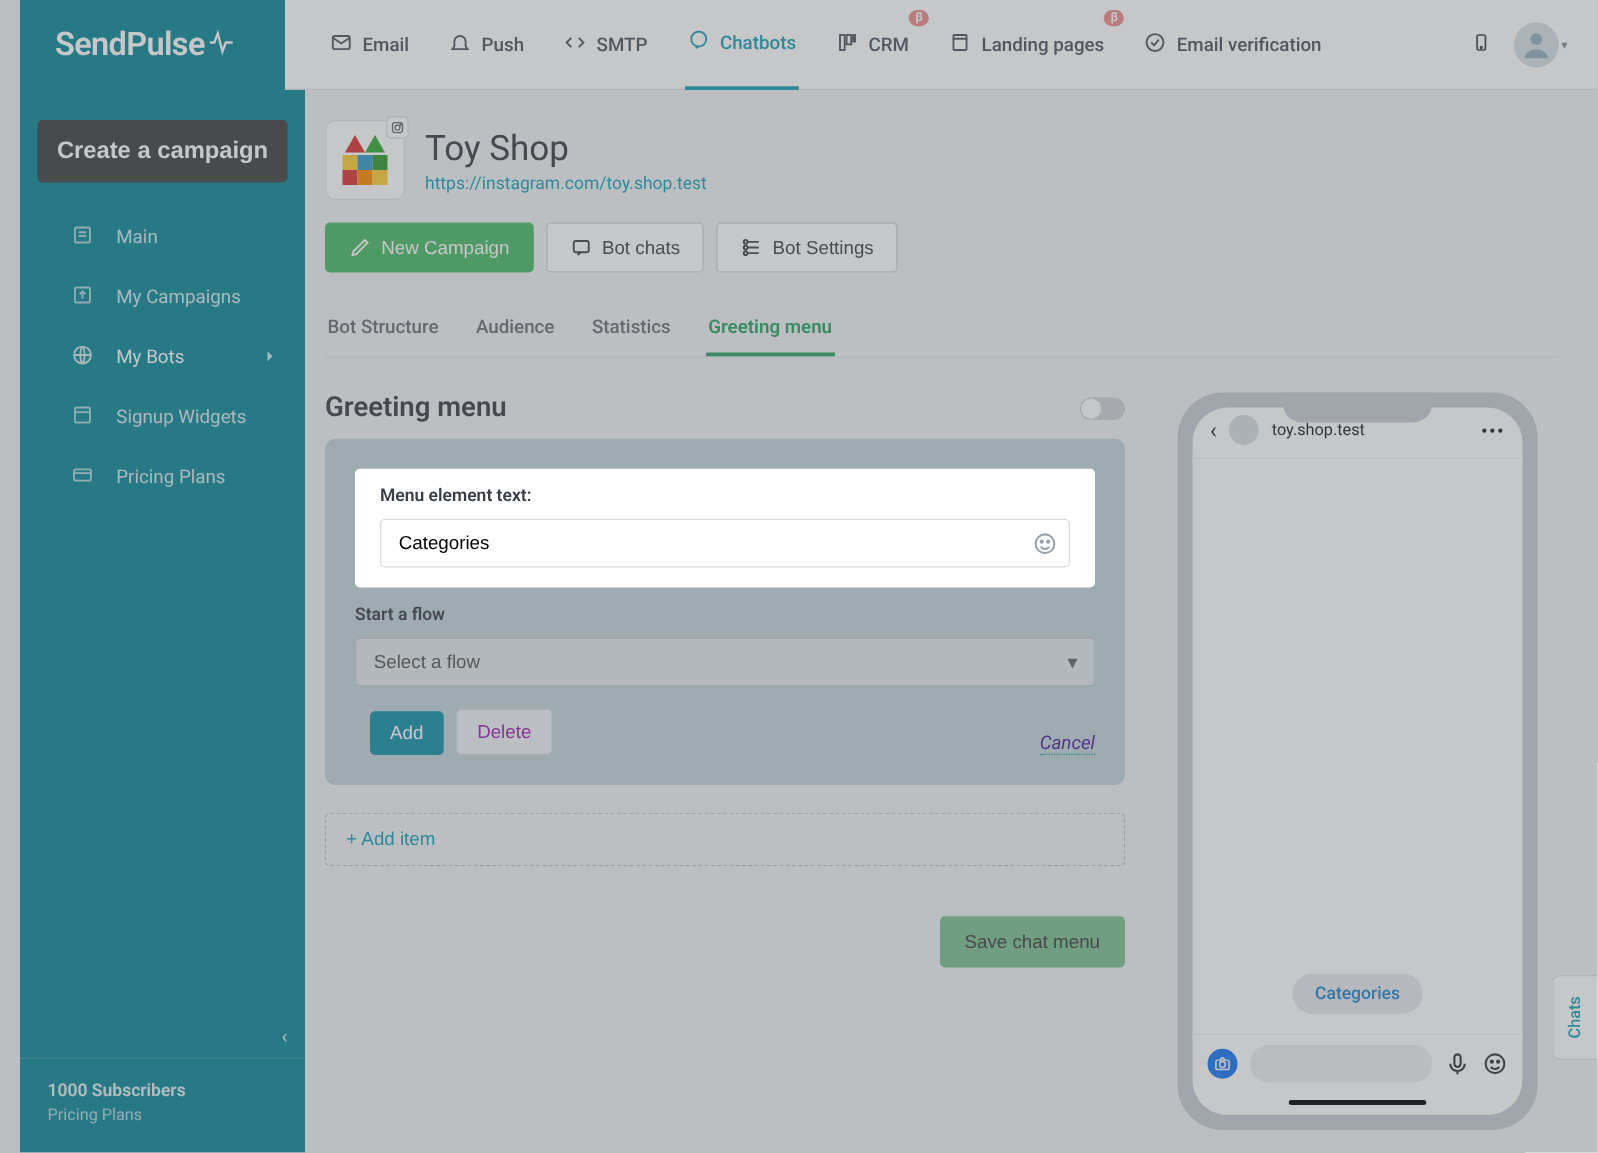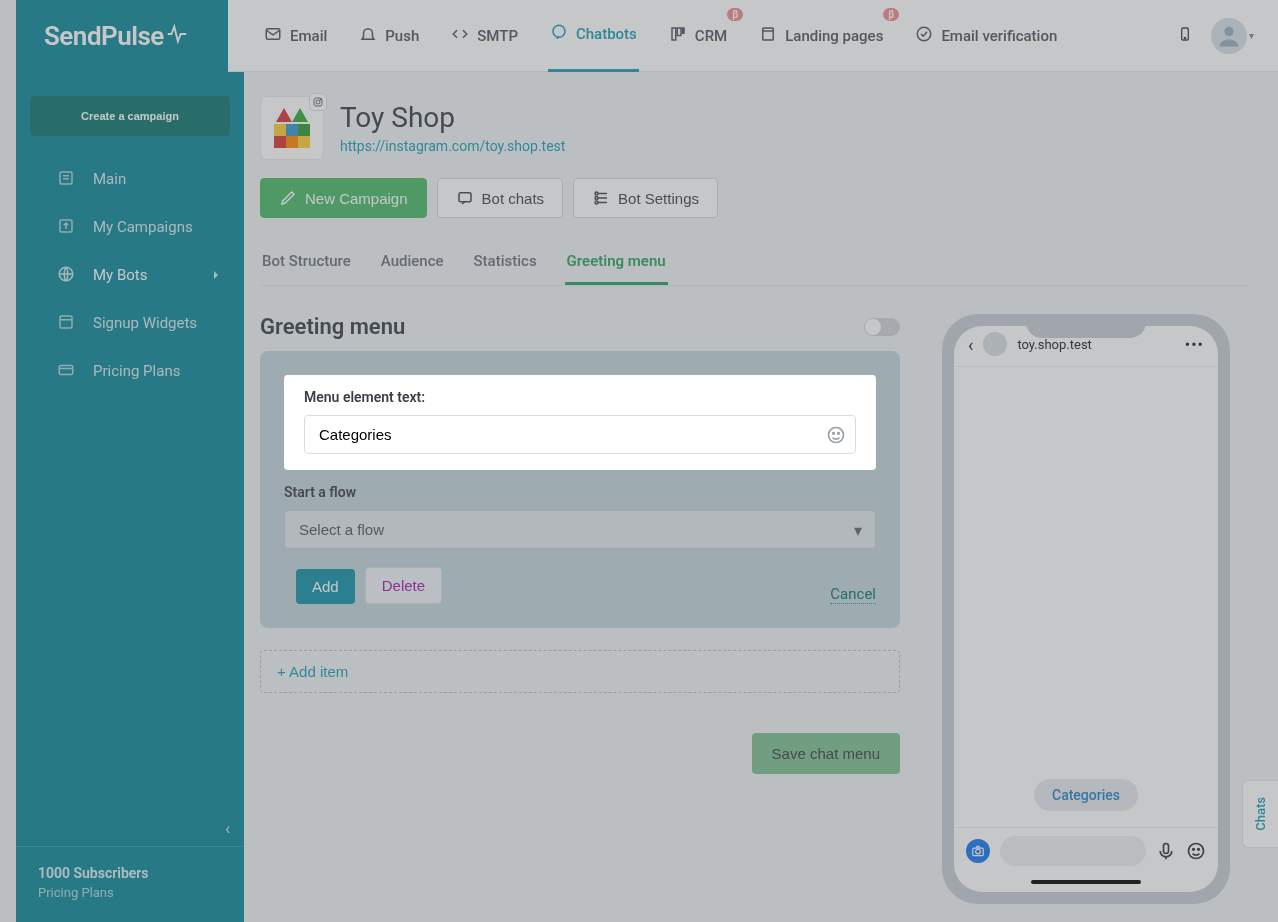--- a/index.html
+++ b/index.html
@@ -3,21 +3,21 @@
   <meta charset="utf-8">
   <style>
     * { box-sizing: border-box; margin: 0; padding: 0; }
     body { font-family: -apple-system, BlinkMacSystemFont, "Segoe UI", Roboto, sans-serif; background: #f2f3f5; color: #3b3f45; overflow: hidden; width: 1278px; height: 922px; position: relative; }
 
     
     .sidebar { position: absolute; left: 16px; top: 0; width: 228px; height: 922px; background: #0d8799; color: #fff; display: flex; flex-direction: column; }
     .logo-area { height: 72px; display: flex; align-items: center; padding-left: 28px; }
     .logo-text { font-size: 26px; font-weight: 600; letter-spacing: -0.5px; }
     .logo-pulse { margin-left: 2px; }
-    .create-btn { margin: 24px 14px 20px; background: #0f766e; border: none; color: #fff; font-weight: 600; font-size: 11px; padding: 14px 0; border-radius: 4px; cursor: pointer; }
+    .create-btn { margin: 24px 14px 20px; background: #404040; border: none; color: #fff; font-weight: 600; font-size: 19px; padding: 14px 0; border-radius: 4px; cursor: pointer; }
     .side-nav { display: flex; flex-direction: column; gap: 2px; }
     .side-item { display: flex; align-items: center; gap: 16px; padding: 13px 22px; cursor: pointer; font-size: 15px; color: #d5e9ec; margin-left: 19px; }
     .side-item.active { color: #fff; }
     .side-item .icon { width: 20px; height: 20px; flex-shrink: 0; opacity: 0.8; }
     .side-item-arrow { margin-left: auto; width: 8px; height: 8px; border-left: 4px solid #d5e9ec; border-top: 4px solid transparent; border-bottom: 4px solid transparent; }
     .sidebar-footer { margin-top: auto; padding: 18px 22px 22px; border-top: 1px solid rgba(255,255,255,0.15); font-size: 14px; color: #e1f0f2; position: relative; }
     .sidebar-collapse { position: absolute; right: 14px; top: -28px; color: #d5e9ec; font-size: 16px; cursor: pointer; }
     .sidebar-sub { font-size: 13px; opacity: 0.75; margin-top: 4px; }
 
     
@@ -61,21 +61,21 @@
 
     .flow-area { margin-top: 14px; }
     .select { width: 100%; padding: 10px 14px; border: 1px solid #c6cbd0; border-radius: 4px; font-size: 15px; background: #e3e9ec; color: #555; appearance: none; cursor: pointer; }
     .select-wrap { position: relative; }
     .select-arrow { position: absolute; right: 14px; top: 50%; transform: translateY(-50%); pointer-events: none; color: #666; }
 
     .panel-actions { display: flex; align-items: flex-end; gap: 10px; margin-top: 18px; padding-left: 12px; }
     .btn-small { padding: 9px 16px; border-radius: 4px; font-weight: 500; cursor: pointer; font-size: 15px; border: none; }
     .btn-add { background: #1391a5; color: #fff; }
     .btn-delete { background: #f0f2f4; color: #a21caf; border: 1px solid #d8dce0; }
-    .link-cancel { margin-left: auto; color: #0f766e; font-size: 15px; text-decoration: none; border-bottom: 1px dotted #1aa0b5; cursor: pointer; }
+    .link-cancel { margin-left: auto; color: #4c1d95; font-size: 15px; text-decoration: none; border-bottom: 1px dotted #1aa0b5; cursor: pointer; font-style: italic; }
 
     .add-item-btn { margin-top: 22px; padding: 12px 16px; border: 1px dashed #b9c0c6; border-radius: 4px; color: #1aa0b5; font-size: 15px; cursor: pointer; background: transparent; width: 100%; text-align: left; }
 
     .save-row { display: flex; justify-content: flex-end; margin-top: 40px; }
     .btn-save { background: #7fc18f; color: #404040; border: none; padding: 12px 20px; border-radius: 4px; font-size: 15px; font-weight: 500; cursor: pointer; }
 
     
     .phone { width: 288px; height: 590px; background: #c7cdd1; border-radius: 36px; padding: 12px; position: relative; flex-shrink: 0; }
     .phone-screen { width: 100%; height: 100%; background: #fff; border-radius: 28px; overflow: hidden; position: relative; display: flex; flex-direction: column; }
     .notch { position: absolute; top: 0; left: 50%; transform: translateX(-50%); width: 120px; height: 24px; background: #c7cdd1; border-radius: 0 0 16px 16px; z-index: 2; }

